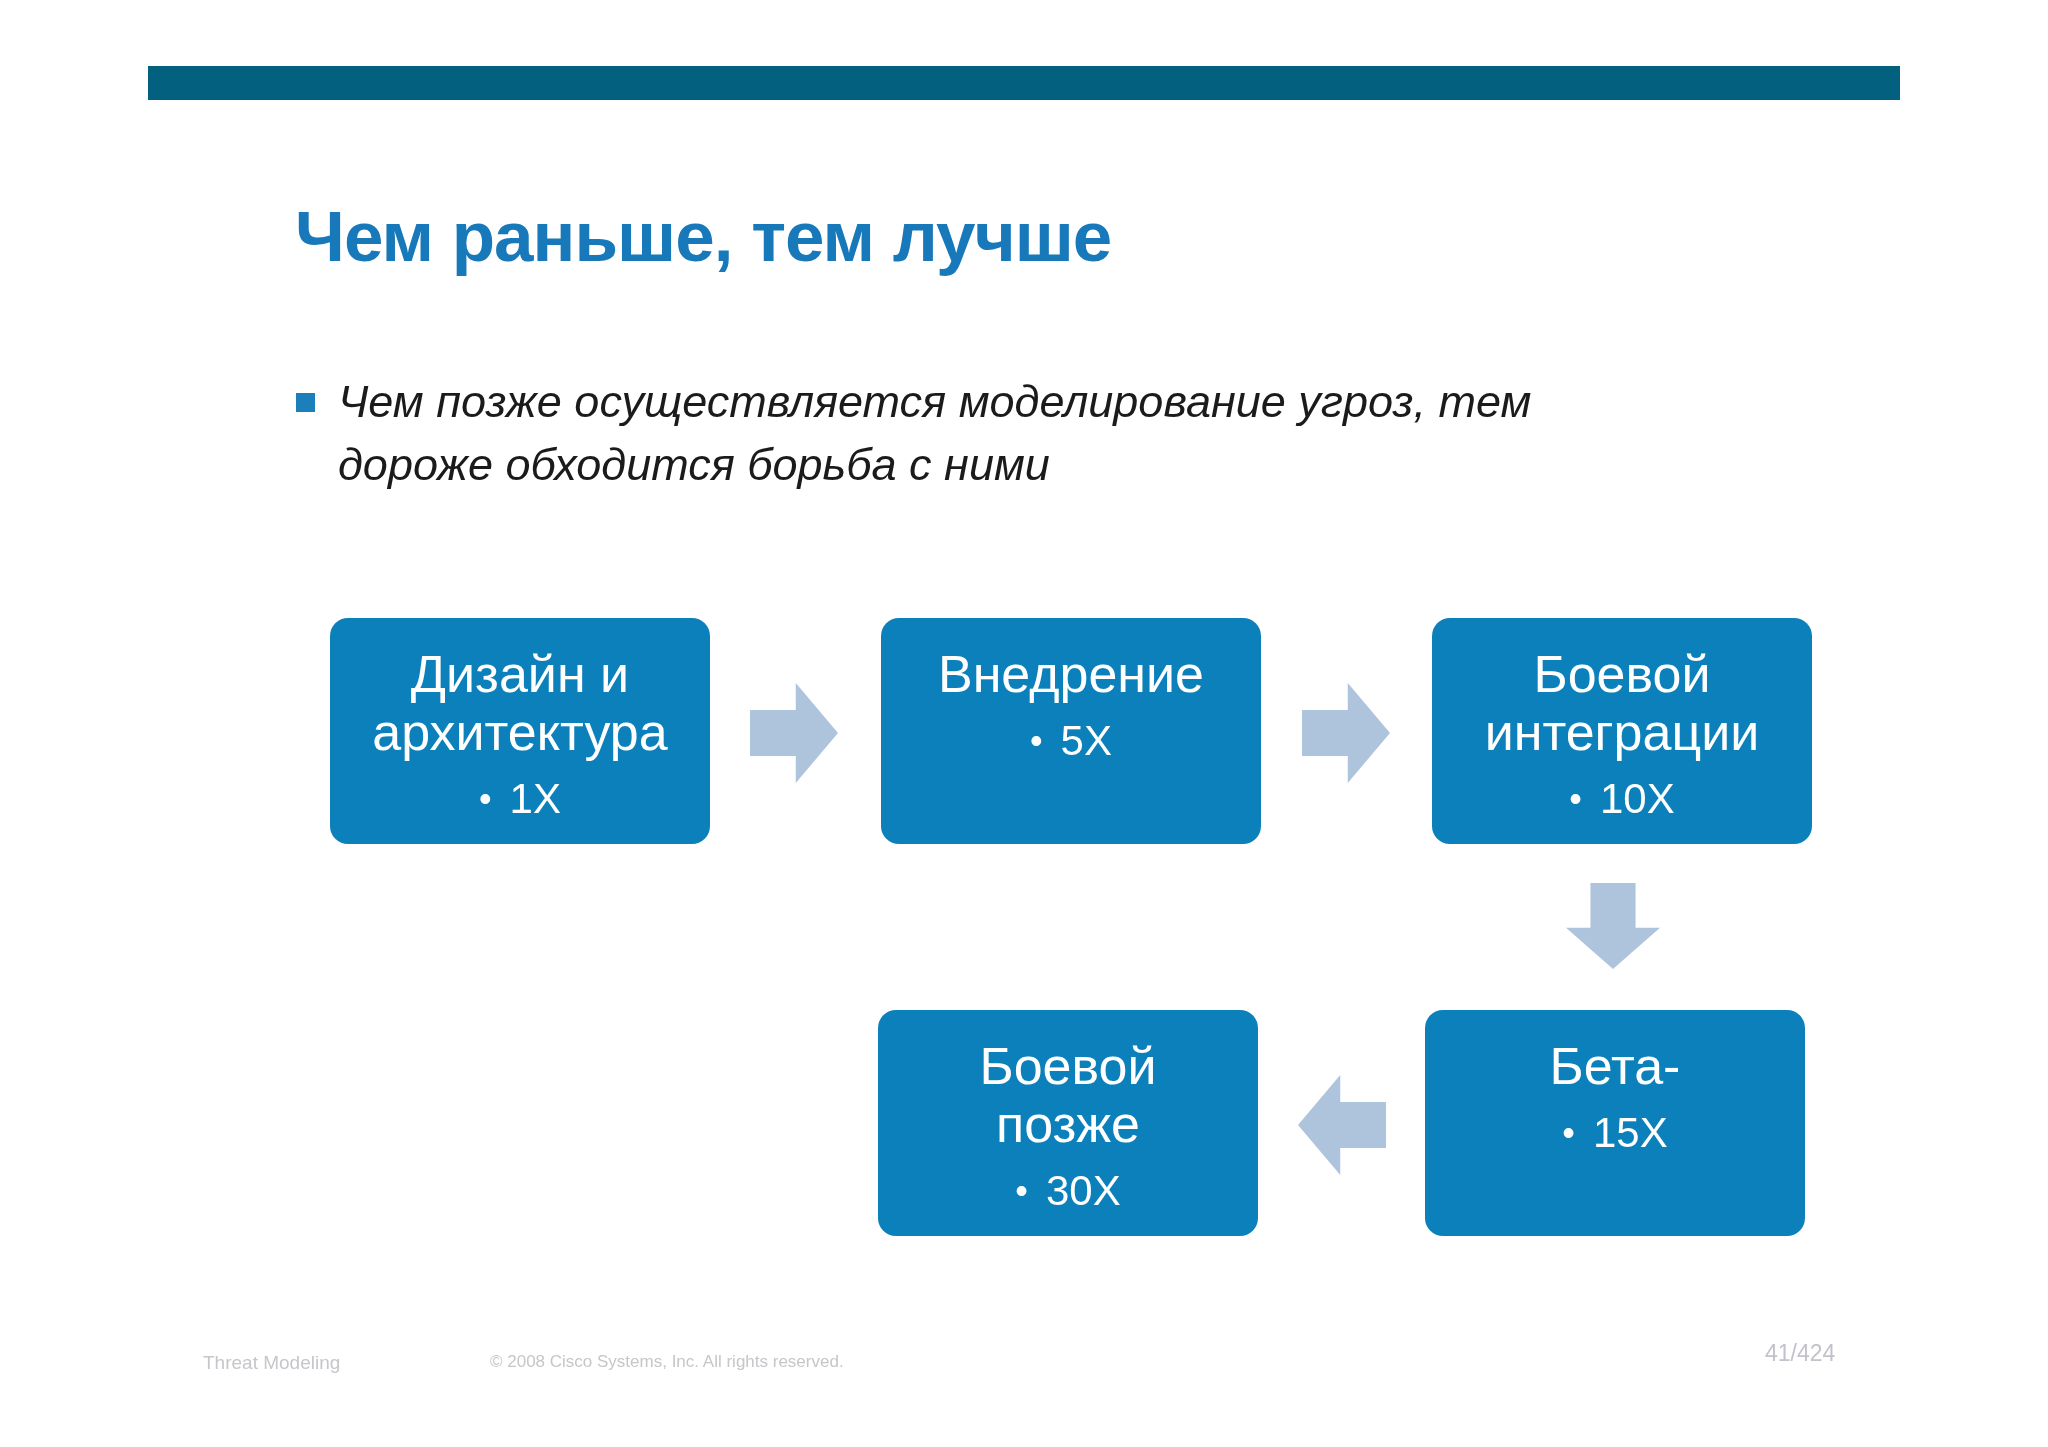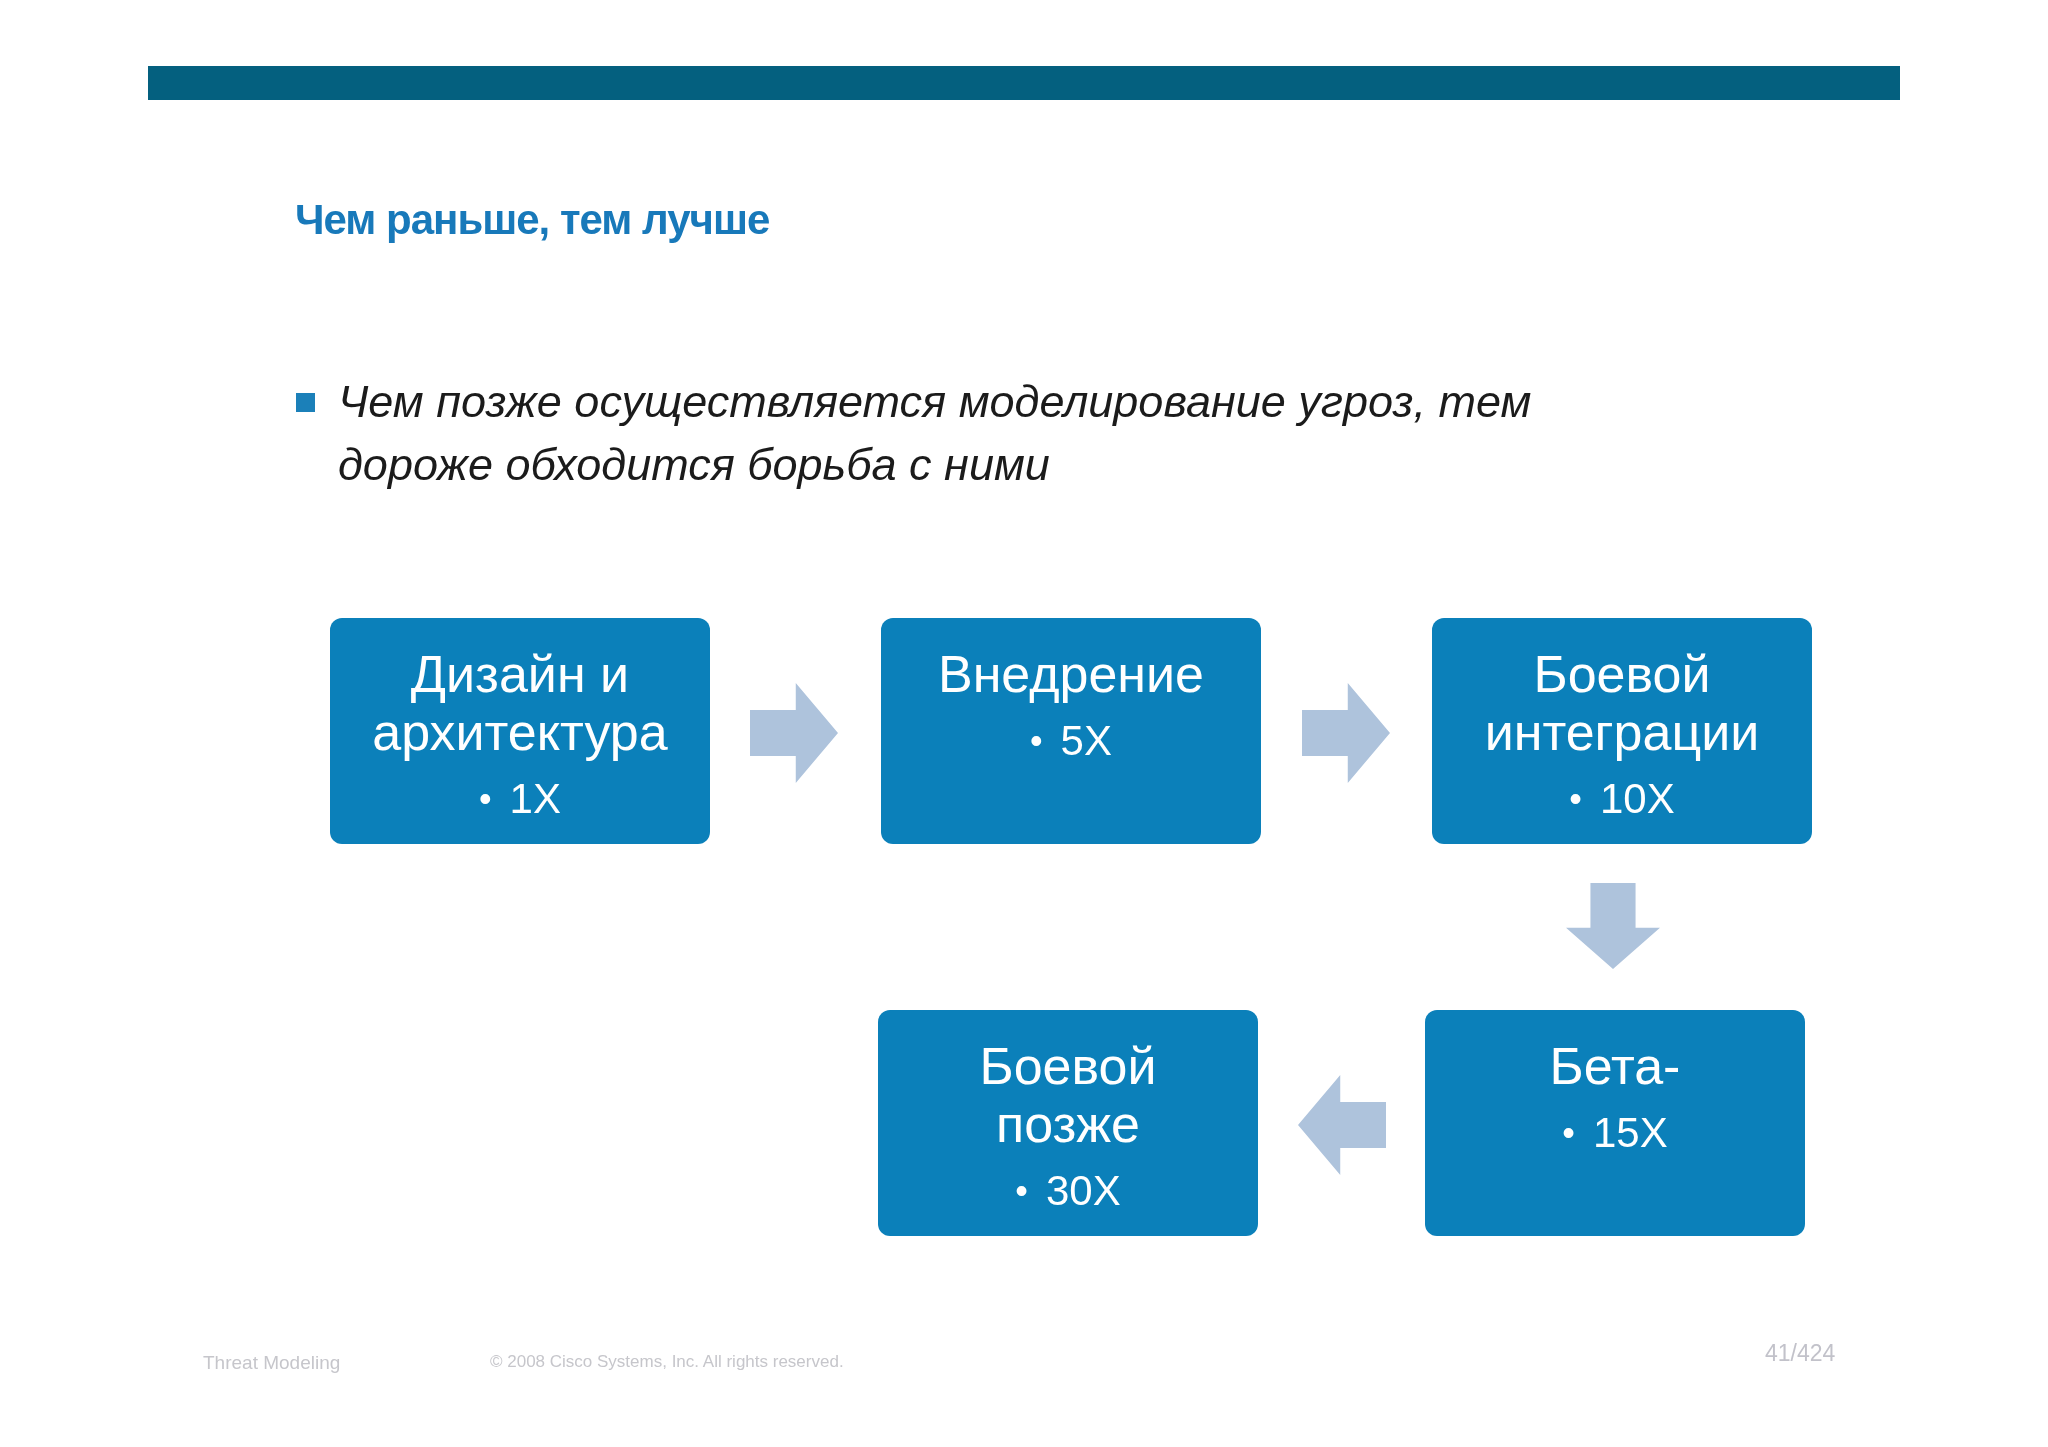--- a/index.html
+++ b/index.html
@@ -18,21 +18,21 @@
     left: 148px; top: 66px;
     width: 1752px; height: 34px;
     background: #04607f;
   }
 
   
   .title {
     position: absolute;
     left: 295px; top: 196px;
     margin: 0;
-    font-size: 42px;
+    font-size: 71px;
     font-weight: bold;
     color: #1879ba;
     letter-spacing: -1px;
     white-space: nowrap;
   }
 
   
   .bullet-marker {
     position: absolute;
     left: 296px; top: 393px;
@@ -47,21 +47,21 @@
     color: #1b1b1b;
     white-space: nowrap;
     font-style: italic;
   }
 
   
   .box {
     position: absolute;
     width: 380px; height: 226px;
     background: #0b80ba;
-    border-radius: 12px;
+    border-radius: 18px;
     color: #ffffff;
     text-align: center;
     box-sizing: border-box;
     padding-top: 27px;
   }
   .box-1 { left: 330px;  top: 618px; }
   .box-2 { left: 881px;  top: 618px; }
   .box-3 { left: 1432px; top: 618px; }
   .box-4 { left: 1425px; top: 1010px; }
   .box-5 { left: 878px;  top: 1010px; }

